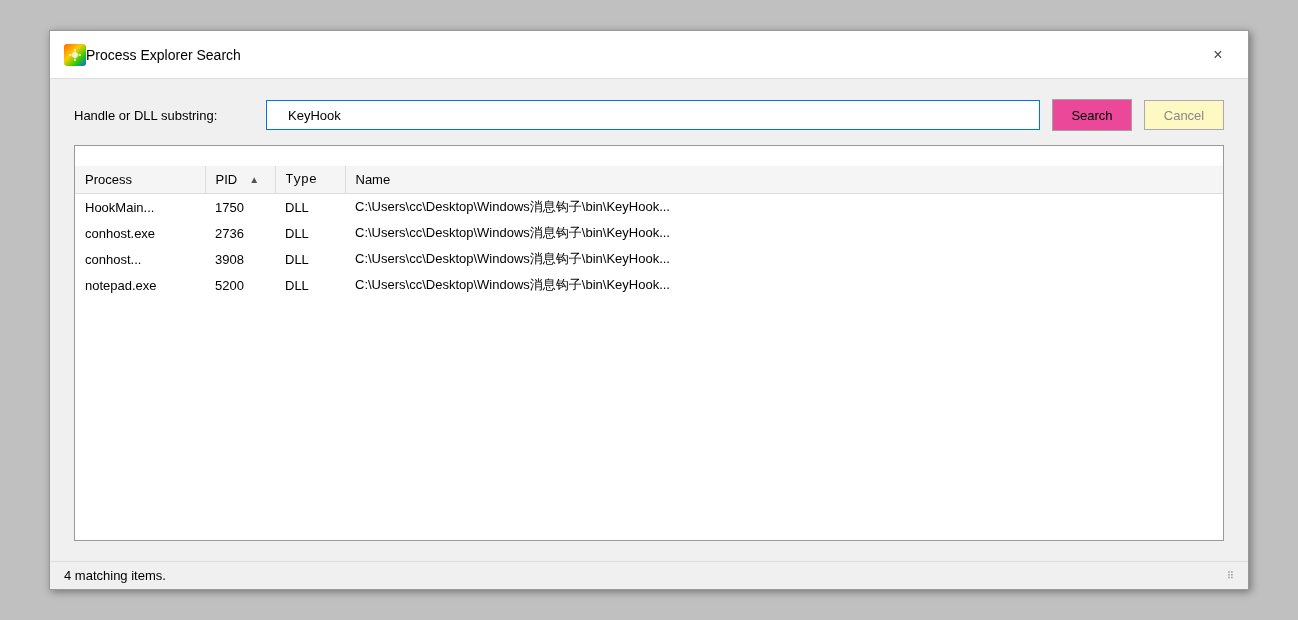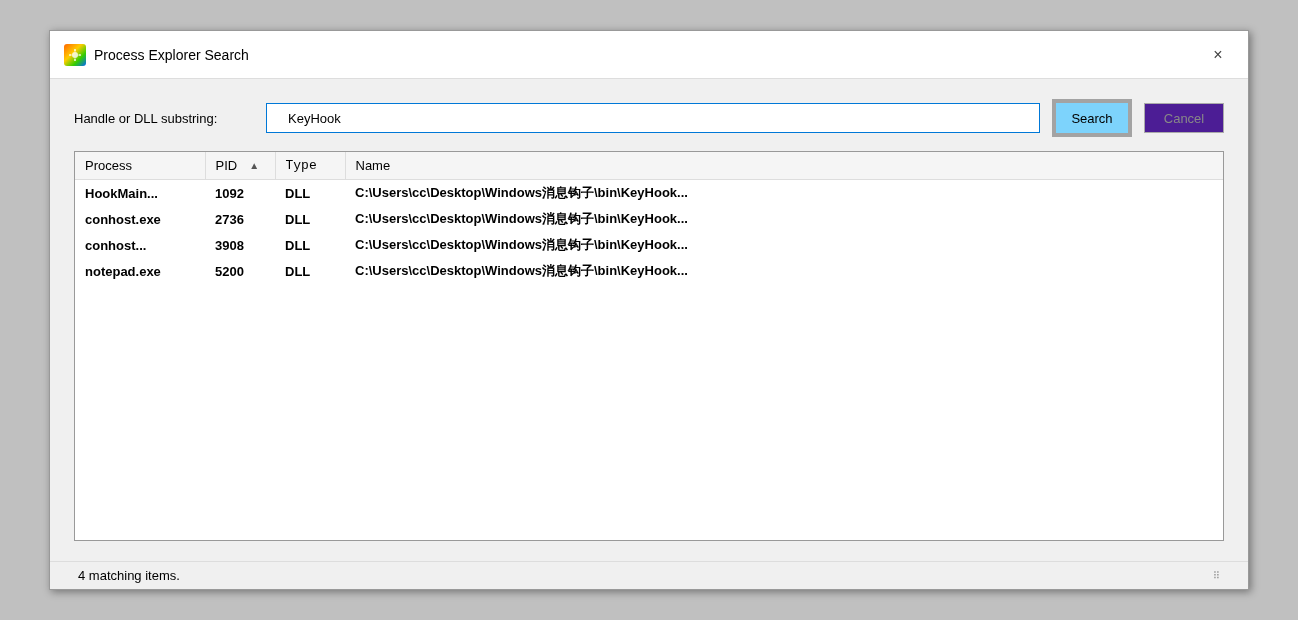--- a/index.html
+++ b/index.html
@@ -32,21 +32,20 @@
       display: flex;
       align-items: center;
       justify-content: space-between;
       padding: 10px 14px;
       height: 48px;
     }
 
     .title-bar-left {
       display: flex;
       align-items: center;
-      gap: 8px;
     }
 
     .title-text {
       font-size: 14px;
       font-weight: 400;
       color: #000;
     }
 
     .close-btn {
       width: 32px;
@@ -88,35 +87,35 @@
       height: 30px;
       border: 1px solid #0078d7;
       padding: 0 21px;
       font-size: 13px;
       font-family: 'Segoe UI', Tahoma, sans-serif;
       outline: none;
       background: #fff;
     }
 
     .btn-search {
-      height: 38px;
+      height: 32px;
       min-width: 80px;
-      background: #7dd3fc;
-      border: 4px solid #a3a3a3;
+      background: #ec4899;
+      border: 1px solid #a3a3a3;
       color: #000;
       font-size: 13px;
       cursor: pointer;
       padding: 0 14px;
       font-family: 'Segoe UI', Tahoma, sans-serif;
     }
 
     .btn-cancel {
       height: 30px;
       min-width: 80px;
-      background: #4c1d95;
+      background: #fef9c3;
       border: 1px solid #aaa;
       color: #888;
       font-size: 13px;
       cursor: default;
       padding: 0 14px;
       font-family: 'Segoe UI', Tahoma, sans-serif;
     }
 
     .results-container {
       border: 1px solid #999;
@@ -125,20 +124,21 @@
       overflow: hidden;
       display: flex;
       flex-direction: column;
       min-height: 380px;
     }
 
     .results-table {
       width: 100%;
       border-collapse: collapse;
       font-size: 13px;
+      margin-top: 20px;
     }
 
     .results-table thead tr {
       background: #f5f5f5;
       border-bottom: 1px solid #ddd;
     }
 
     .results-table th {
       text-align: left;
       padding: 6px 10px;
@@ -165,30 +165,29 @@
     }
 
     .results-table td {
       padding: 4px 10px;
       color: #000;
       white-space: nowrap;
     }
 
     .results-table tbody tr {
       border-bottom: none;
-      font-weight: bold;
     }
 
     .col-process { width: 130px; }
     .col-pid { width: 70px; }
     .col-type { width: 70px; font-family: Liberation Mono, monospace; }
     .col-name { }
 
     .status-bar {
-      padding: 6px 28px;
+      padding: 6px 14px;
       font-size: 13px;
       color: #000;
       border-top: 1px solid #ddd;
       background: #f0f0f0;
       display: flex;
       justify-content: space-between;
       align-items: center;
     }
 
     .resize-grip {
@@ -255,21 +254,21 @@
               <span>Type</span>
             </th>
             <th class="col-name">
               <span>Name</span>
             </th>
           </tr>
         </thead>
         <tbody id="results-tbody">
         <tr>
               <td>HookMain...</td>
-              <td>1092</td>
+              <td>1750</td>
               <td>DLL</td>
               <td>C:\Users\cc\Desktop\Windows消息钩子\bin\KeyHook...</td>
             </tr>
             <tr>
               <td>conhost.exe</td>
               <td>2736</td>
               <td>DLL</td>
               <td>C:\Users\cc\Desktop\Windows消息钩子\bin\KeyHook...</td>
             </tr>
             <tr>

